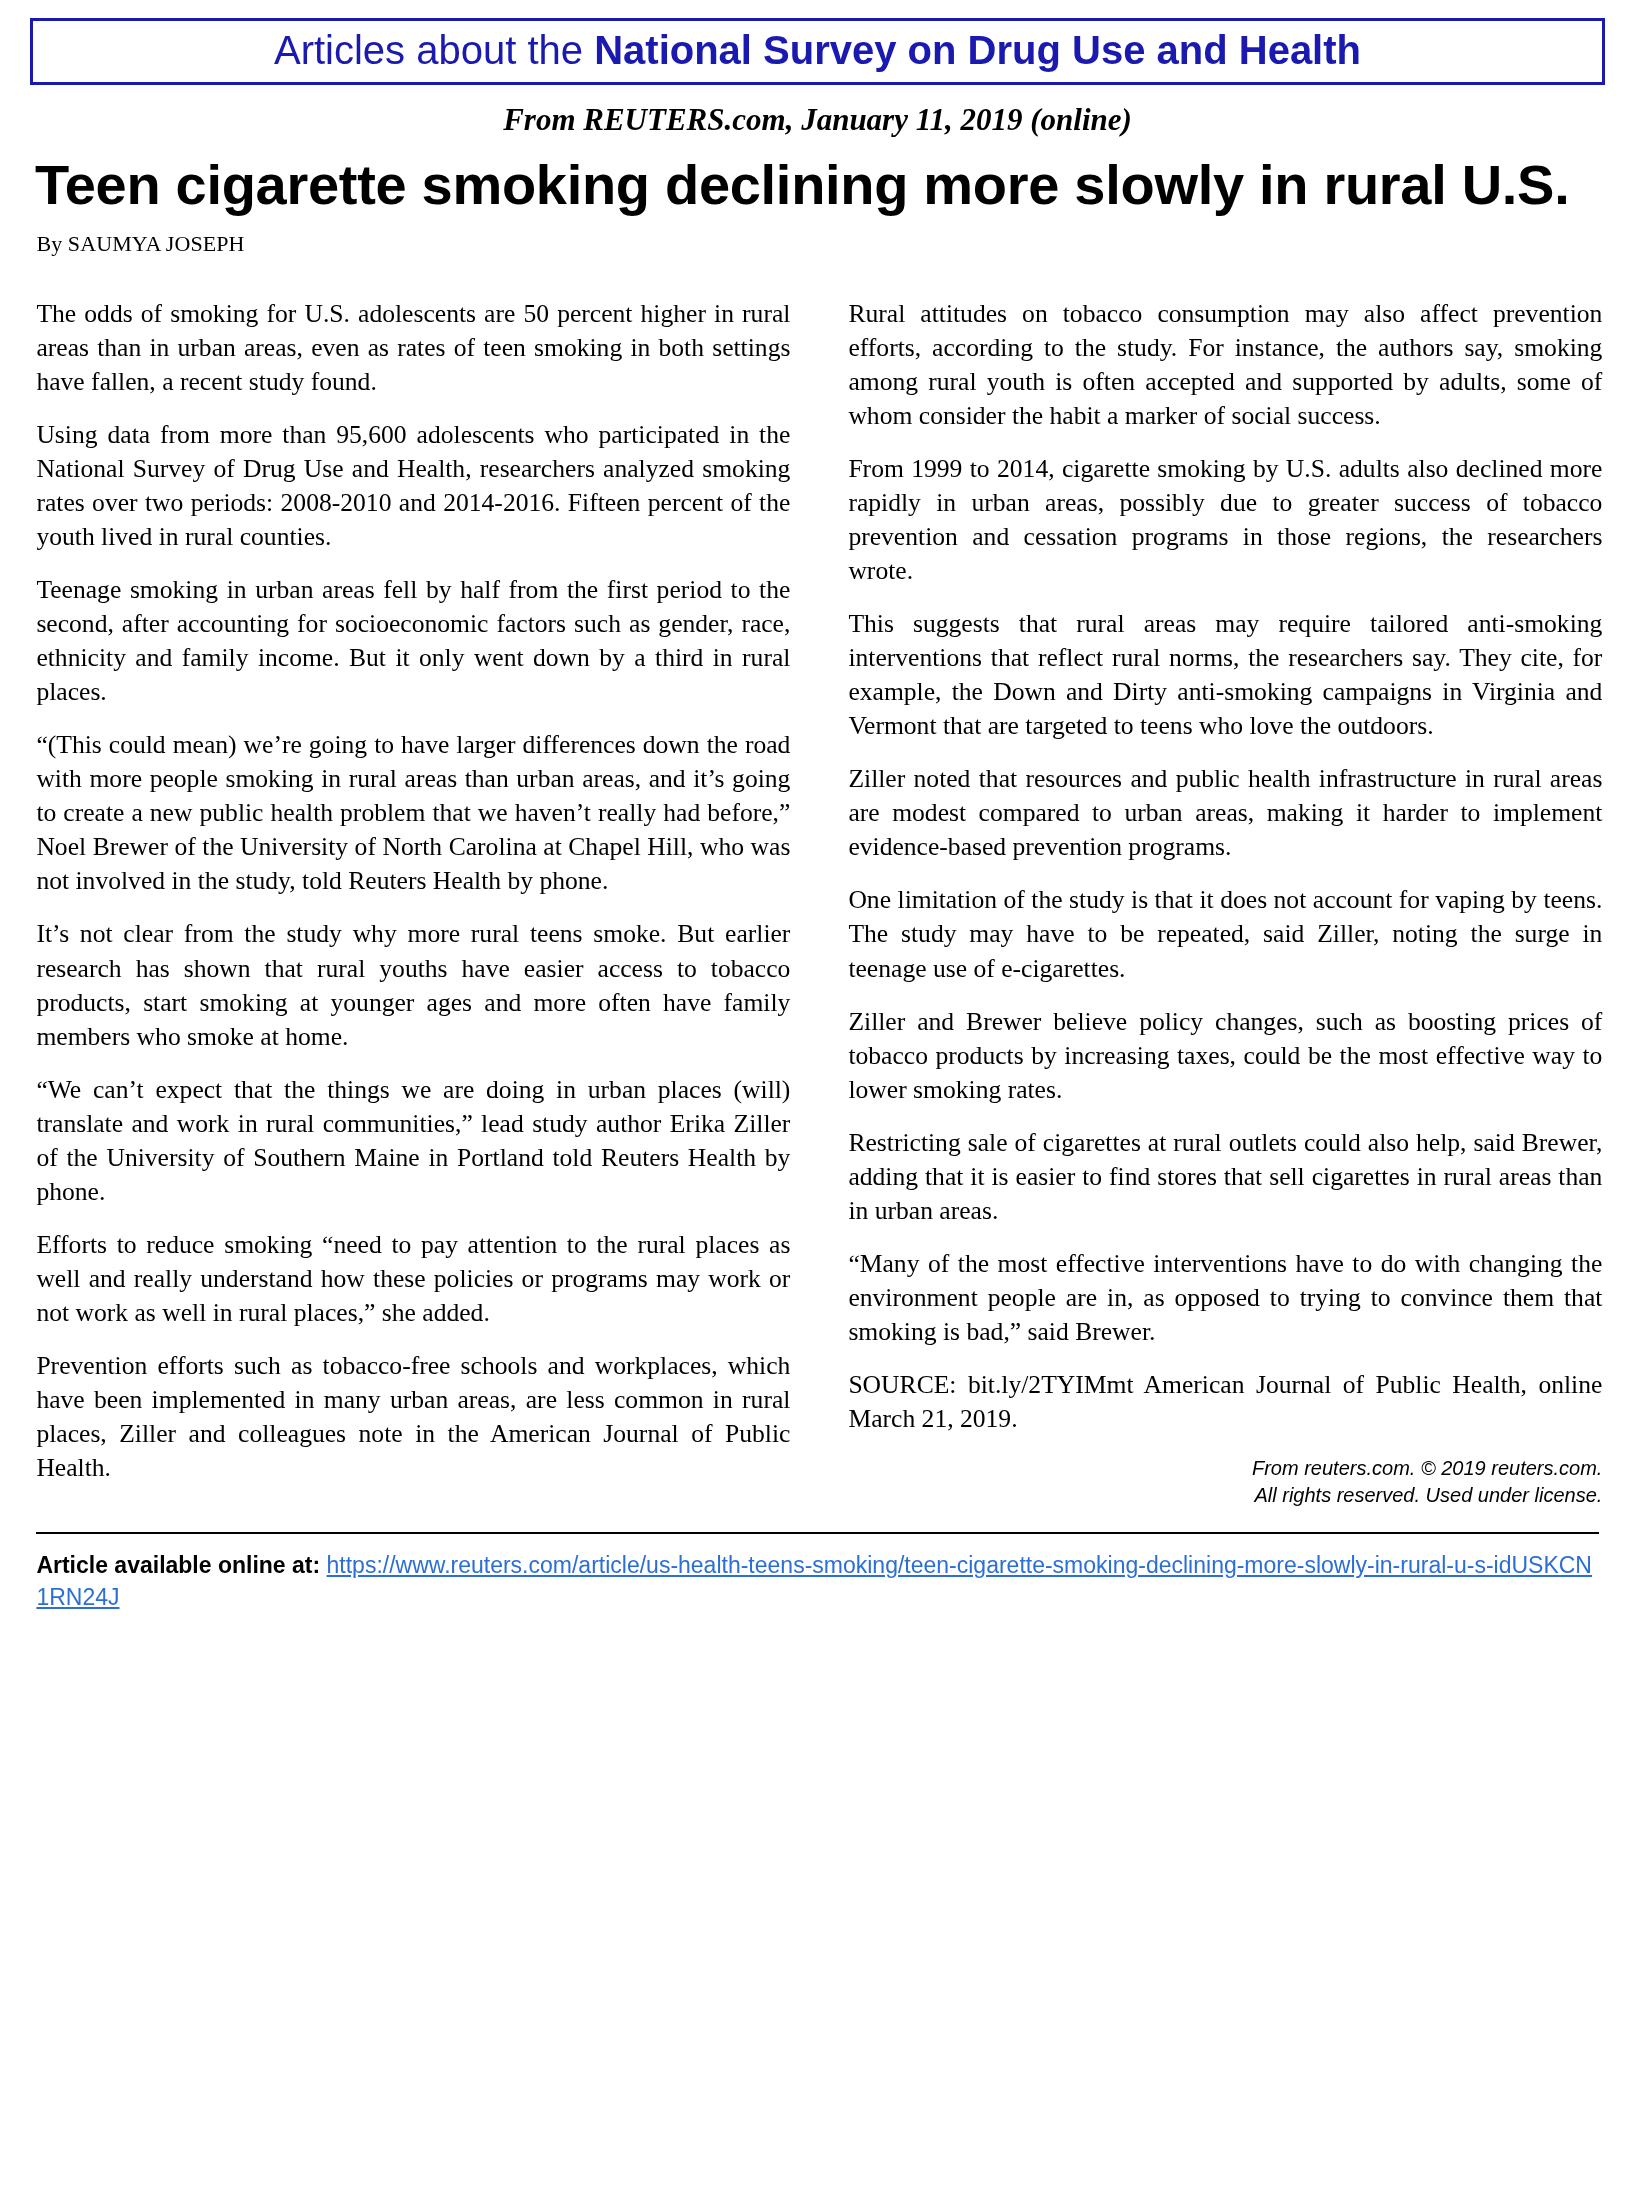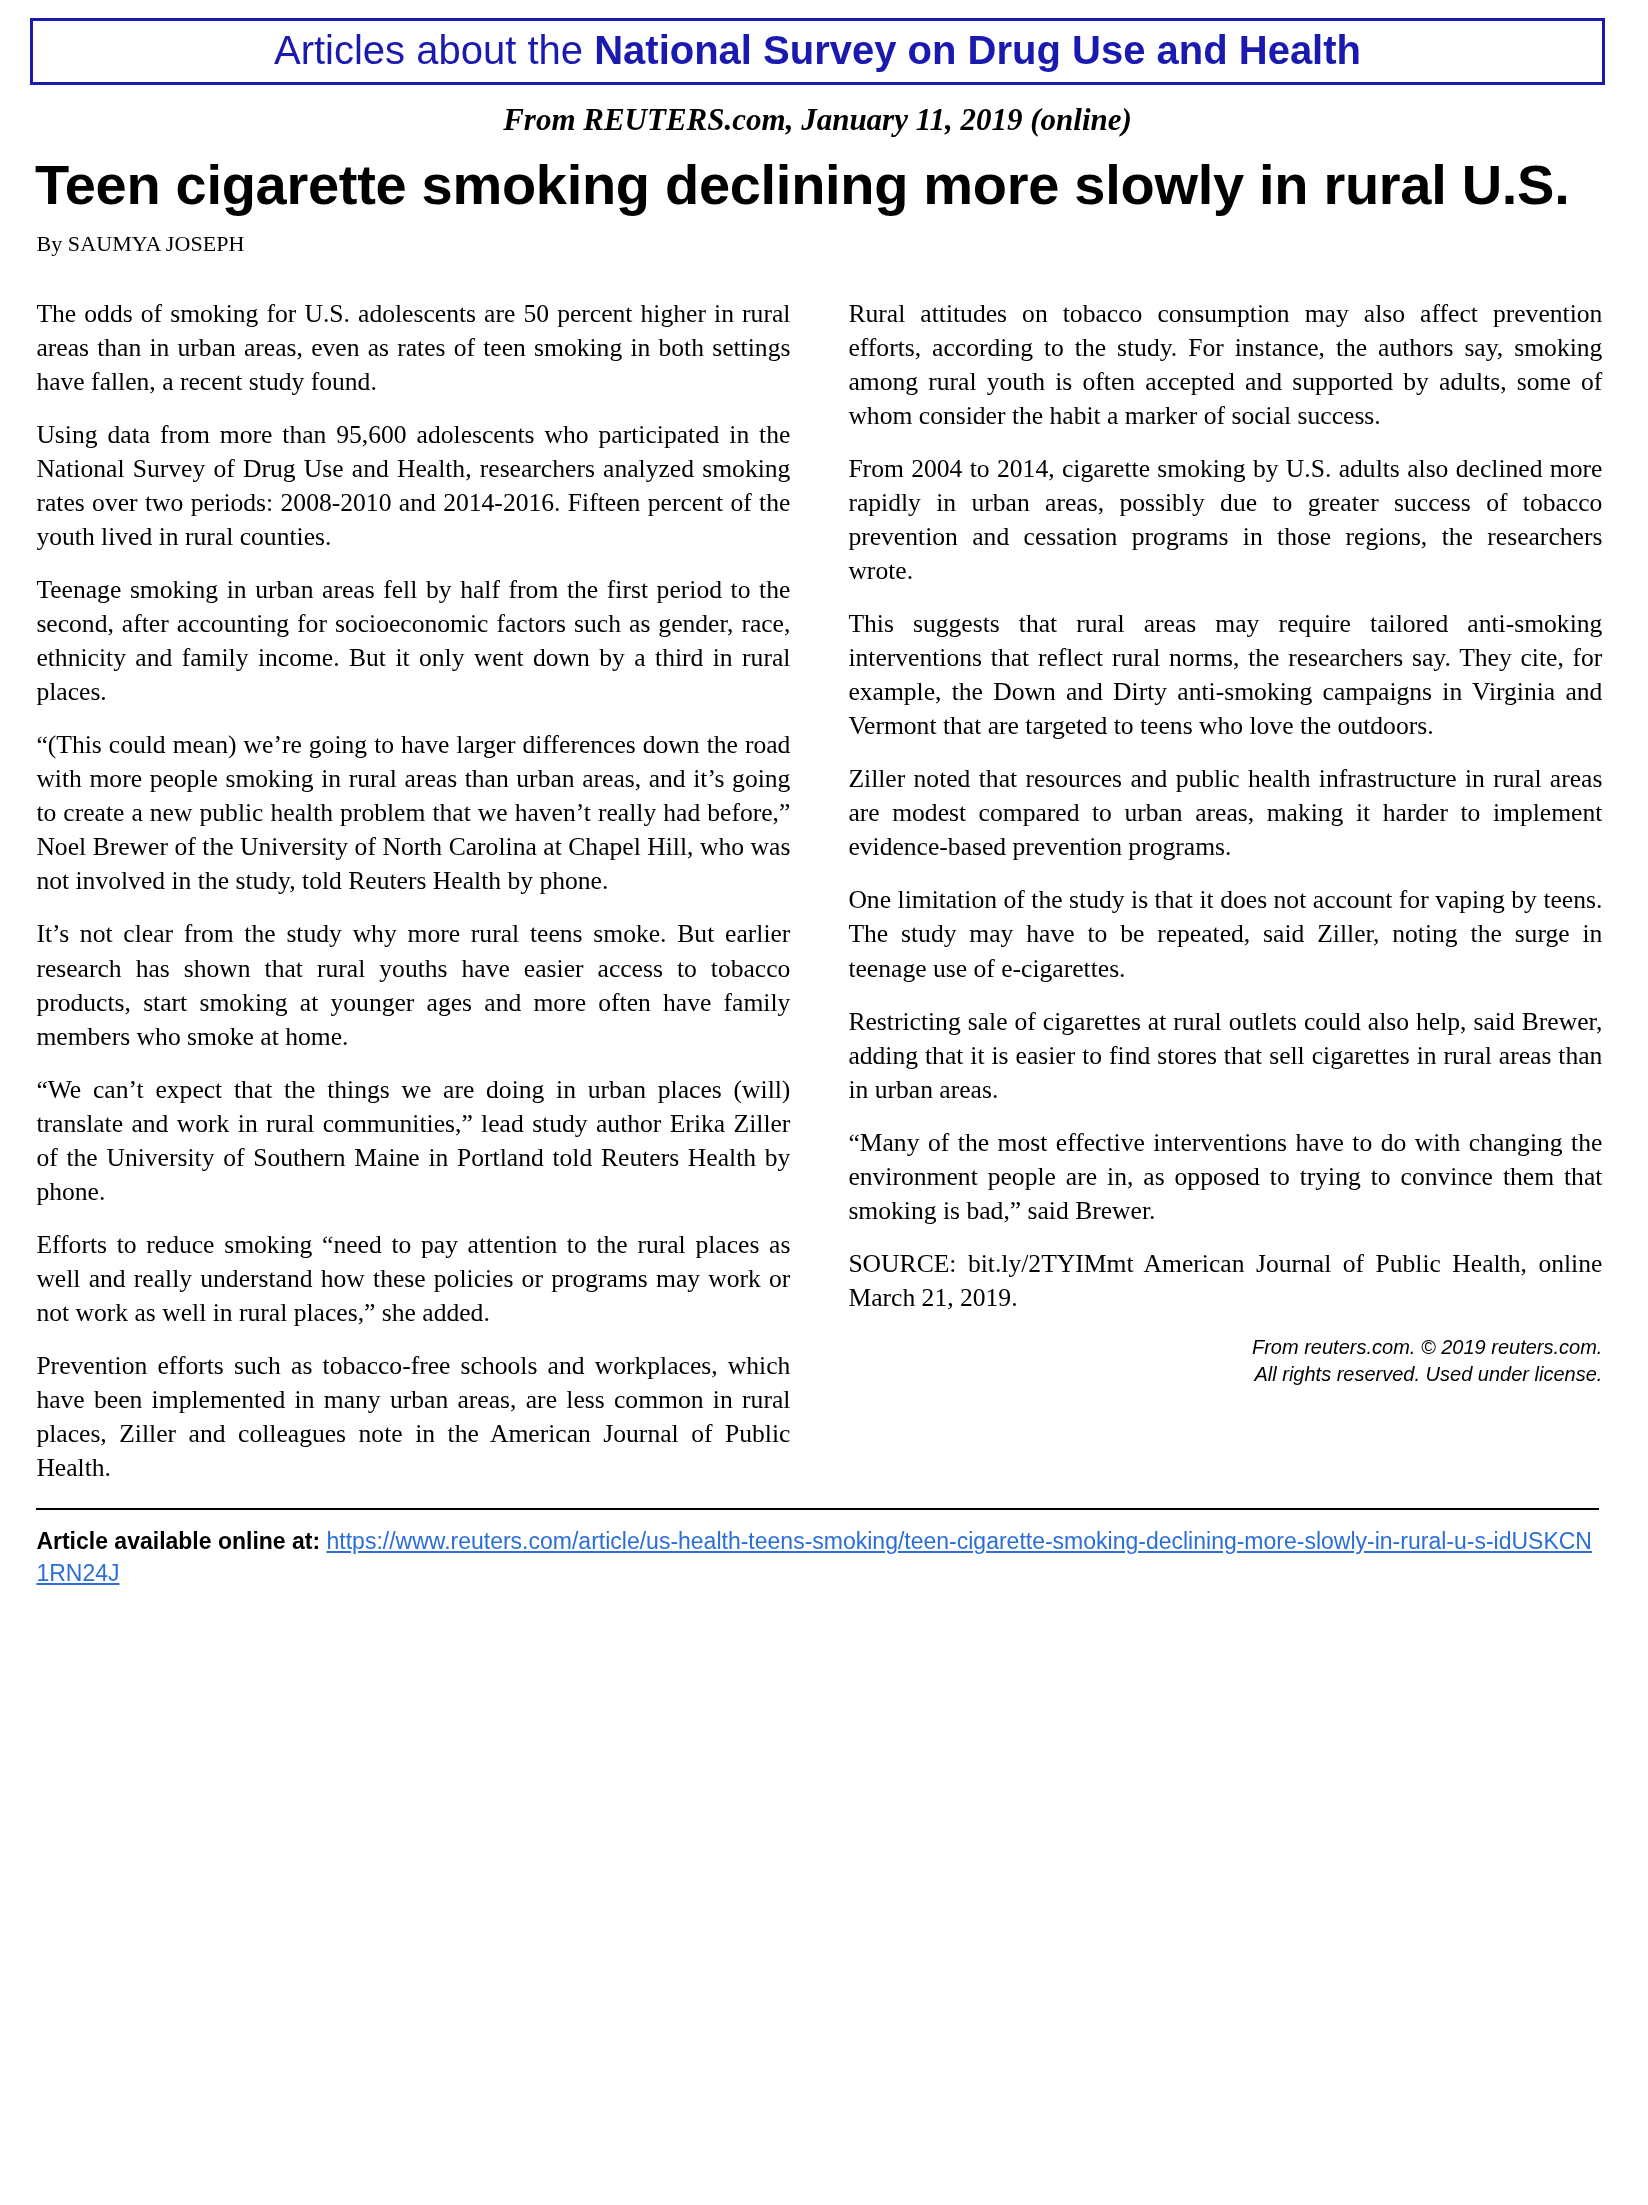--- a/index.html
+++ b/index.html
@@ -150,24 +150,25 @@
       <p>Teenage smoking in urban areas fell by half from the first period to the second, after accounting for socioeconomic factors such as gender, race, ethnicity and family income. But it only went down by a third in rural places.</p>
       <p>“(This could mean) we’re going to have larger differences down the road with more people smoking in rural areas than urban areas, and it’s going to create a new public health problem that we haven’t really had before,” Noel Brewer of the University of North Carolina at Chapel Hill, who was not involved in the study, told Reuters Health by phone.</p>
       <p>It’s not clear from the study why more rural teens smoke. But earlier research has shown that rural youths have easier access to tobacco products, start smoking at younger ages and more often have family members who smoke at home.</p>
       <p>“We can’t expect that the things we are doing in urban places (will) translate and work in rural communities,” lead study author Erika Ziller of the University of Southern Maine in Portland told Reuters Health by phone.</p>
       <p>Efforts to reduce smoking “need to pay attention to the rural places as well and really understand how these policies or programs may work or not work as well in rural places,” she added.</p>
       <p>Prevention efforts such as tobacco-free schools and workplaces, which have been implemented in many urban areas, are less common in rural places, Ziller and colleagues note in the American Journal of Public Health.</p>
     </div>
 
     <div class="col">
       <p>Rural attitudes on tobacco consumption may also affect prevention efforts, according to the study. For instance, the authors say, smoking among rural youth is often accepted and supported by adults, some of whom consider the habit a marker of social success.</p>
-      <p>From 2004 to 2014, cigarette smoking by U.S. adults also declined more rapidly in urban areas, possibly due to greater success of tobacco prevention and cessation programs in those regions, the researchers wrote.</p>
+      <p>From 1999 to 2014, cigarette smoking by U.S. adults also declined more rapidly in urban areas, possibly due to greater success of tobacco prevention and cessation programs in those regions, the researchers wrote.</p>
       <p>This suggests that rural areas may require tailored anti-smoking interventions that reflect rural norms, the researchers say. They cite, for example, the Down and Dirty anti-smoking campaigns in Virginia and Vermont that are targeted to teens who love the outdoors.</p>
       <p>Ziller noted that resources and public health infrastructure in rural areas are modest compared to urban areas, making it harder to implement evidence-based prevention programs.</p>
       <p>One limitation of the study is that it does not account for vaping by teens. The study may have to be repeated, said Ziller, noting the surge in teenage use of e-cigarettes.</p>
+      <p>Ziller and Brewer believe policy changes, such as boosting prices of tobacco products by increasing taxes, could be the most effective way to lower smoking rates.</p>
       <p>Restricting sale of cigarettes at rural outlets could also help, said Brewer, adding that it is easier to find stores that sell cigarettes in rural areas than in urban areas.</p>
       <p>“Many of the most effective interventions have to do with changing the environment people are in, as opposed to trying to convince them that smoking is bad,” said Brewer.</p>
       <p class="source-note">SOURCE: bit.ly/2TYIMmt American Journal of Public Health, online March 21, 2019.</p>
       <div class="rights">
         <div>From reuters.com. © 2019 reuters.com.</div>
         <div>All rights reserved. Used under license.</div>
       </div>
     </div>
 
   </div>

